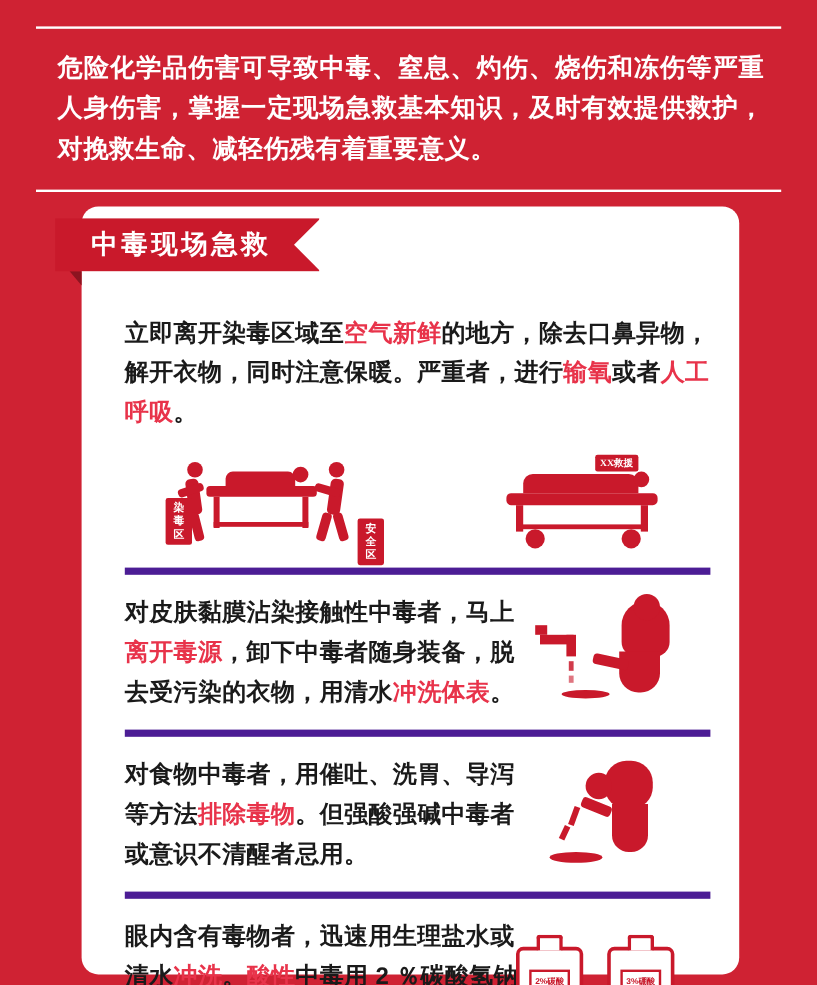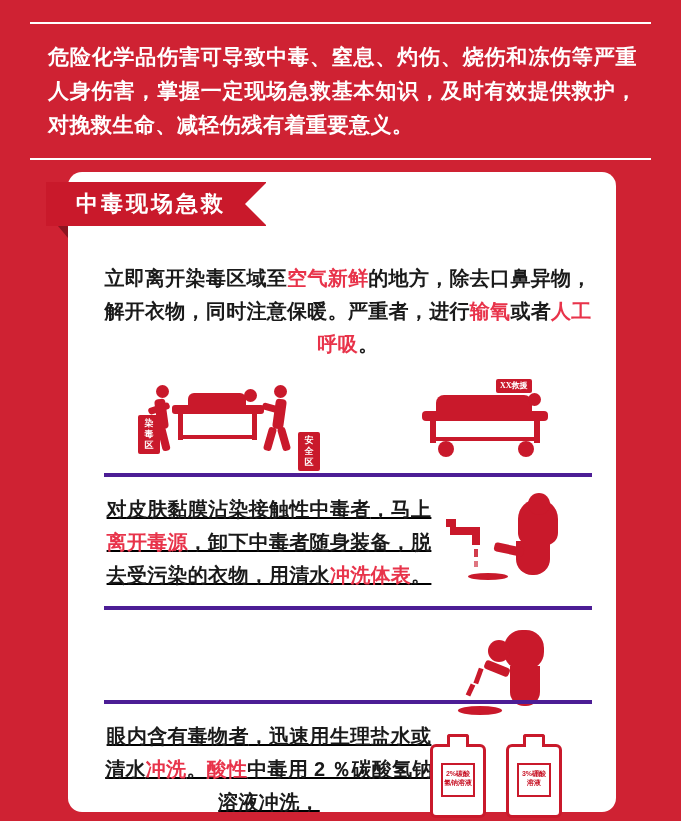--- a/index.html
+++ b/index.html
@@ -95,31 +95,29 @@
     left: 36px;
     top: 74px;
     right: 24px;
   }
   .section {
     position: relative;
     padding: 16px 0 14px 0;
     min-height: 60px;
   }
   .section + .section {
-    border-top: 4px solid #4c1d95;
-    text-decoration: underline;
+    border-top: 6px solid #4c1d95;
   }
   .section p {
     margin: 0;
     font-size: 20px;
     line-height: 33px;
     color: #1a1a1a;
     letter-spacing: 0.3px;
     font-weight: bold;
-    text-align: center;
   }
   .hl { color: #e8334a; }
   .txt-narrow { width: 330px; }
 
   
   .illus-stretcher {
     position: relative;
     height: 88px;
     margin-top: 10px;
   }
@@ -287,20 +285,23 @@
         <div class="bar" style="left:18px; top:34px; width:28px; height:8px;"></div>
         <div class="bar" style="left:40px; top:34px; width:8px; height:18px;"></div>
         <div class="bar" style="left:14px; top:26px; width:10px; height:8px;"></div>
         <div class="bar" style="left:42px; top:56px; width:4px; height:8px; opacity:.85;"></div>
         <div class="bar" style="left:42px; top:68px; width:4px; height:6px; opacity:.6;"></div>
         <div class="bar" style="left:36px; top:80px; width:40px; height:7px; border-radius:50%;"></div>
       </div>
     </div>
 
     <div class="section">
+      <p class="txt-narrow">
+        <span>对</span><span>食物中毒</span><span>者，用催吐、洗胃、导泻等方法</span><span class="hl">排除毒物</span><span>。但强酸强碱中毒者或意识不清醒者忌用。</span>
+      </p>
 
       <div class="illus-side">
         <div class="bar" style="left:72px; top:4px; width:40px; height:40px; border-radius:18px;"></div>
         <div class="person-head" style="left:56px; top:14px; width:22px; height:22px;"></div>
         <div class="bar" style="left:78px; top:40px; width:30px; height:40px; border-radius:0 0 14px 14px;"></div>
         <div class="limb" style="left:52px; top:38px; width:26px; height:9px; transform:rotate(22deg);"></div>
         <div class="bar" style="left:44px; top:42px; width:5px; height:16px; transform:rotate(20deg);"></div>
         <div class="bar" style="left:36px; top:58px; width:5px; height:12px; transform:rotate(25deg);"></div>
         <div class="bar" style="left:26px; top:80px; width:44px; height:9px; border-radius:50%;"></div>
       </div>

